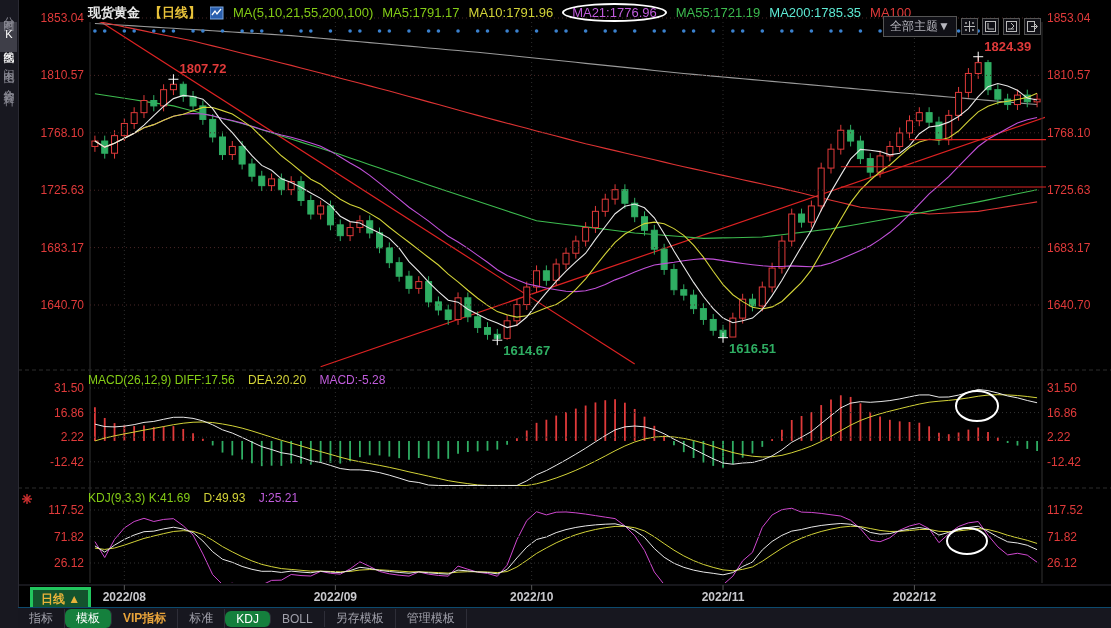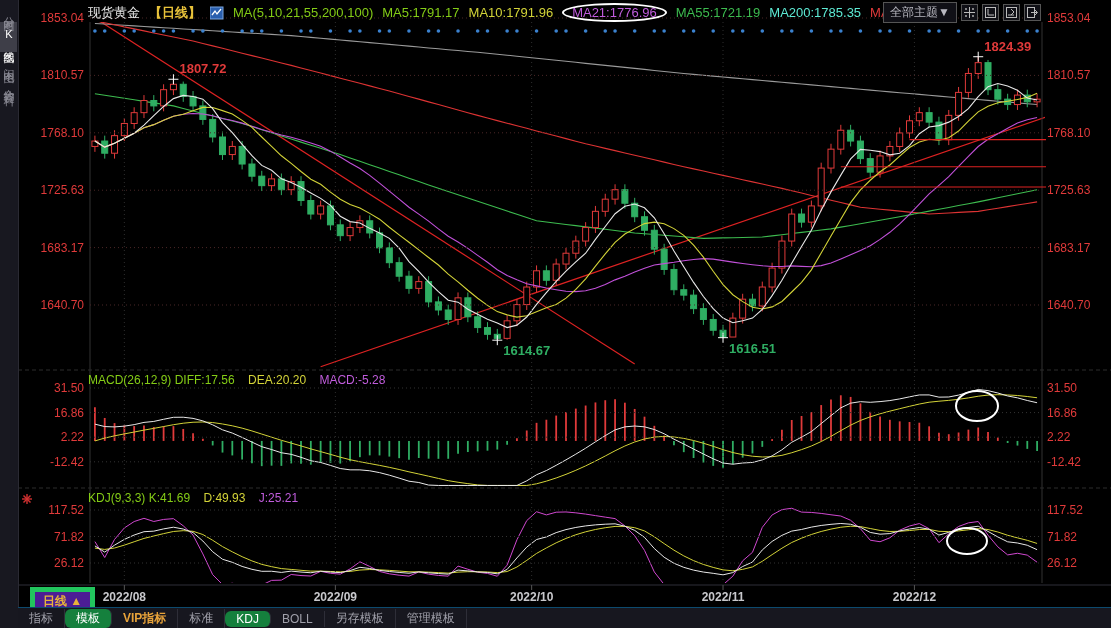--- a/index.html
+++ b/index.html
@@ -9,35 +9,35 @@
   .sidebar{position:absolute;left:0;top:0;width:18px;height:628px;background:#181820;
            border-right:1px solid #2a2a33;z-index:6;}
   .side-item{writing-mode:vertical-lr;text-orientation:upright;font-size:11px;color:#8a8a94;
              padding:6px 1px;letter-spacing:2px;cursor:pointer;margin-top:2px;}
   .side-item.active{background:#3e3e48;color:#fff;}
   
   #cv{position:absolute;left:0;top:0;z-index:1;}
   
   .hdr{position:absolute;left:88px;top:3px;z-index:7;font-size:13px;display:flex;gap:9px;
        align-items:center;white-space:nowrap;}
-  .hdr .title{color:#e8e8e8;font-weight:normal;}
+  .hdr .title{color:#e8e8e8;font-weight:bold;}
   .hdr .period{color:#e8c23a;font-weight:bold;}
   .c-white{color:#84cc16;} .c-yellow{color:#d3d338;} .c-mag{color:#c05cdc;}
   .c-green{color:#3dbb4f;} .c-gray{color:#5eead4;} .c-red{color:#e03a3a;}
   .circ{border:2px solid #fff;border-radius:50%;padding:0 8px;}
-  .hdr-right{position:absolute;right:70px;top:2px;z-index:7;display:flex;gap:4px;align-items:center;}
+  .hdr-right{position:absolute;right:70px;top:16px;z-index:7;display:flex;gap:4px;align-items:center;}
   .theme-btn{border:1px solid #555;color:#b8b8c0;font-size:12px;padding:1px 6px;cursor:pointer;background:#101016;}
   .tool-btn{width:15px;height:15px;border:1px solid #555;background:#101016;display:flex;
             align-items:center;justify-content:center;cursor:pointer;}
   
   .pane-hdr{position:absolute;left:88px;z-index:7;font-size:12px;white-space:nowrap;text-align:center;}
   .pane-hdr span{margin-right:10px;}
   
-  .period-btn{position:absolute;left:30px;top:587px;z-index:7;background:#4c1d95;
-              border:5px solid #22c55e;color:#e8b33a;font-weight:bold;font-size:12px;
+  .period-btn{position:absolute;left:30px;top:587px;z-index:7;background:#14532d;
+              border:3px solid #22c55e;color:#e8b33a;font-weight:bold;font-size:12px;
               padding:1px 8px;cursor:pointer;}
   
   .tabs{position:absolute;left:18px;right:0;top:607px;height:21px;background:#17171f;
         border-top:1px solid #0c4a6e;display:flex;align-items:center;font-size:12px;z-index:7;}
   .tab{padding:1px 11px;color:#a0a0aa;border-right:1px solid #2e2e38;cursor:pointer;}
   .tab.active{background:#15803d;color:#fff;border-radius:6px;}
   .tab.vip{color:#e8a33a;font-weight:bold;}
 </style>
 </head>
 <body>

